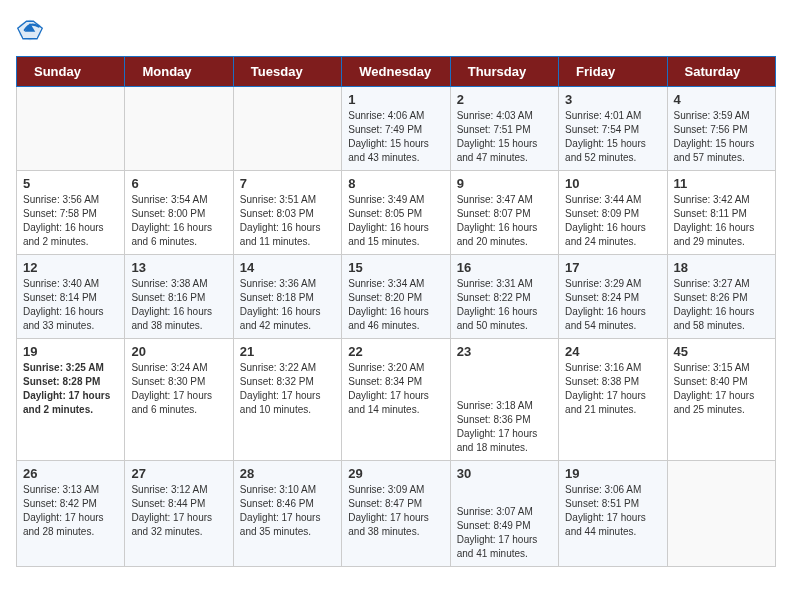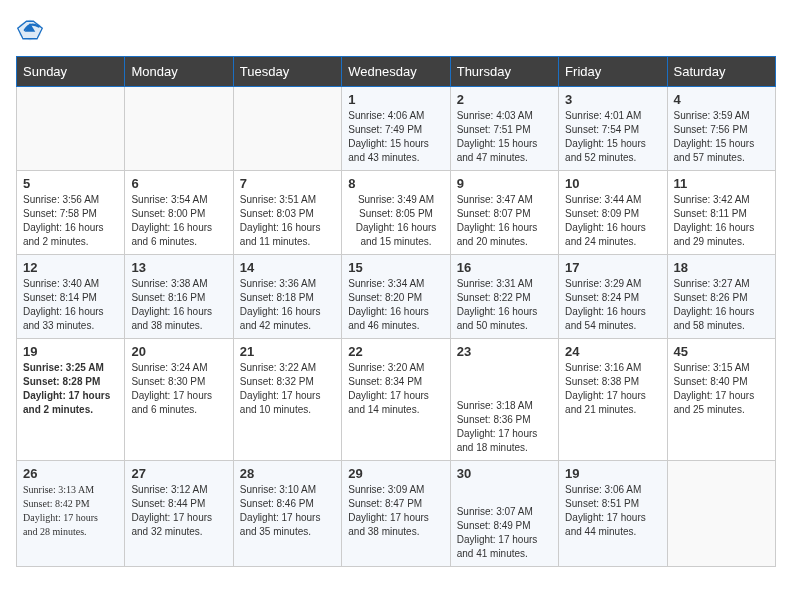--- a/index.html
+++ b/index.html
@@ -43,25 +43,25 @@
     .location-title {
       font-size: 16px;
       color: #555;
     }
     table {
       width: 100%;
       border-collapse: collapse;
       table-layout: fixed;
     }
     thead th {
-      background-color: #404040;
+      background-color: #7f1d1d;
       color: #fff;
       font-size: 13px;
-      font-weight: normal;
-      padding: 7px 6px;
+      font-weight: bold;
+      padding: 7px 17px;
       text-align: left;
       border: 1px solid #1a6fc4;
     }
     tbody td {
       vertical-align: top;
       border: 1px solid #ccc;
       padding: 5px 6px;
       font-size: 10.5px;
       color: #333;
       height: 80px;
@@ -173,21 +173,21 @@
         </td>
         <td>
           <span class="day-num">7</span>
           <div class="day-info" style="white-space: pre-line;">Sunrise: 3:51 AM
 Sunset: 8:03 PM
 Daylight: 16 hours
 and 11 minutes.</div>
         </td>
         <td>
           <span class="day-num">8</span>
-          <div class="day-info" style="white-space: pre-line; text-align: center;">Sunrise: 3:49 AM
+          <div class="day-info" style="white-space: pre-line;">Sunrise: 3:49 AM
 Sunset: 8:05 PM
 Daylight: 16 hours
 and 15 minutes.</div>
         </td>
         <td>
           <span class="day-num">9</span>
           <div class="day-info" style="white-space: pre-line;">Sunrise: 3:47 AM
 Sunset: 8:07 PM
 Daylight: 16 hours
 and 20 minutes.</div>
@@ -305,21 +305,21 @@
           <span class="day-num">45</span>
           <div class="day-info" style="white-space: pre-line;">Sunrise: 3:15 AM
 Sunset: 8:40 PM
 Daylight: 17 hours
 and 25 minutes.</div>
         </td>
       </tr>
       <tr>
         <td>
           <span class="day-num">26</span>
-          <div class="day-info" style="white-space: pre-line; font-family: Liberation Serif, serif;">Sunrise: 3:13 AM
+          <div class="day-info" style="white-space: pre-line;">Sunrise: 3:13 AM
 Sunset: 8:42 PM
 Daylight: 17 hours
 and 28 minutes.</div>
         </td>
         <td>
           <span class="day-num">27</span>
           <div class="day-info" style="white-space: pre-line;">Sunrise: 3:12 AM
 Sunset: 8:44 PM
 Daylight: 17 hours
 and 32 minutes.</div>

